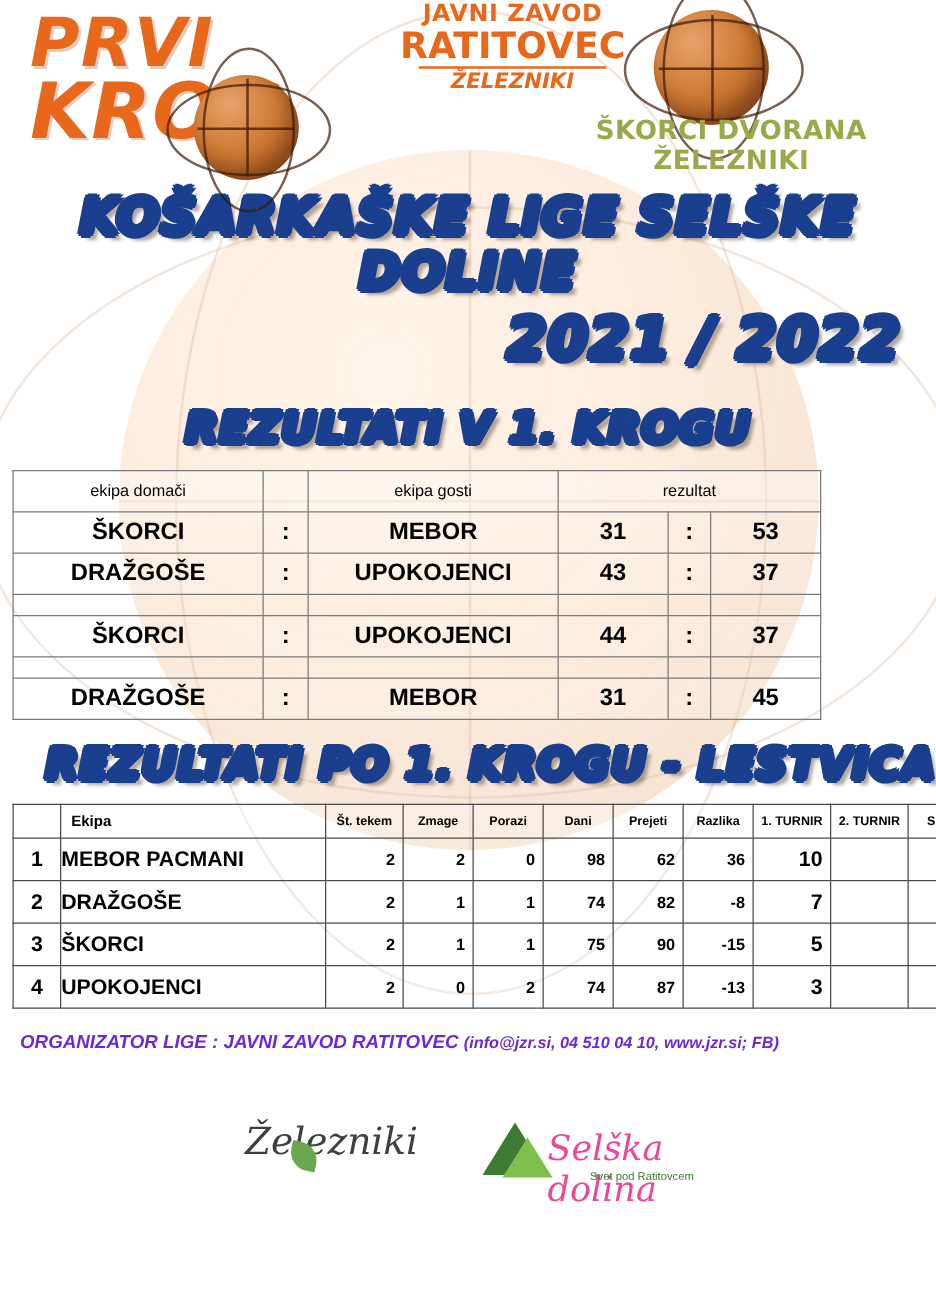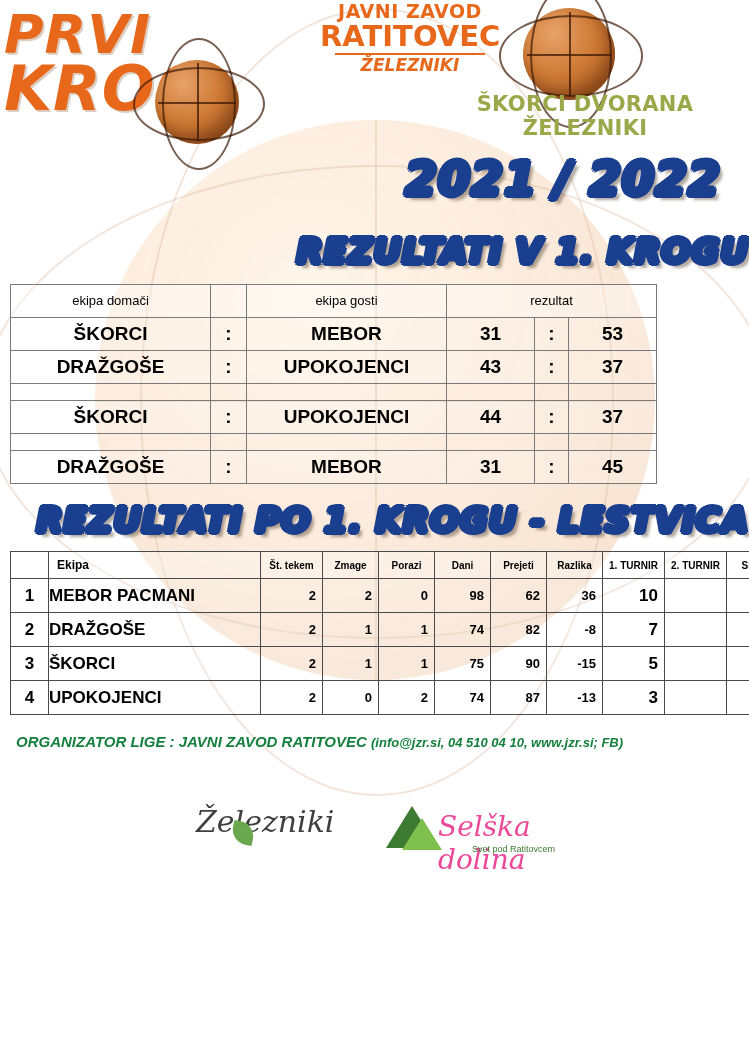--- a/index.html
+++ b/index.html
@@ -76,21 +76,21 @@
     z-index: 2;
   }
 
   
   .header {
     position: relative;
     height: 148px;
   }
   .prvi-krog {
     position: absolute;
-    left: 4px;
+    left: 24px;
     top: 4px;
     font-family: "DejaVu Sans", sans-serif;
     font-weight: bold;
     font-style: italic;
     font-size: 54px;
     letter-spacing: 1px;
     line-height: 62px;
     color: #e8681b;
     text-shadow: 2px 2px 0 rgba(120,60,20,0.25);
   }
@@ -230,21 +230,21 @@
     text-align: right;
     padding-right: 28px;
     background: linear-gradient(180deg,#ffffff 0%,#ffffff 45%,#e46a16 46%,#e46a16 100%);
     -webkit-background-clip: text;
     background-clip: text;
     color: transparent;
   }
   .t-rezultati {
     font-size: 34px;
     margin-top: 28px;
-    text-align: right;
+    text-align: center;
     background: linear-gradient(180deg,#ffffff 0%,#ffffff 45%,#e46a16 46%,#e46a16 100%);
     -webkit-background-clip: text;
     background-clip: text;
     color: transparent;
   }
   .t-lestvica {
     font-size: 34px;
     margin-top: 18px;
     text-align: right;
     background: linear-gradient(180deg,#ffffff 0%,#ffffff 45%,#e46a16 46%,#e46a16 100%);
@@ -356,21 +356,21 @@
   .w-tur { width: 62px; }
   .w-sk { width: 70px; }
 
   
   .organizer {
     margin: 18px 0 0 16px;
     font-family: "Liberation Sans", sans-serif;
     font-style: italic;
     font-weight: bold;
     font-size: 15px;
-    color: #15803d;
+    color: #6d28d9;
   }
   .organizer .small {
     font-size: 13px;
   }
 
   
   .footer {
     position: relative;
     margin-top: 54px;
     height: 90px;
@@ -478,20 +478,21 @@
         <div class="b-l c2"></div>
       </div>
 
       <div class="dvorana">
         <div>ŠKORCI DVORANA</div>
         <div>ŽELEZNIKI</div>
       </div>
     </div>
 
     <div class="title-block">
+      <div class="outline-title t-league">KOŠARKAŠKE LIGE SELŠKE DOLINE</div>
       <div class="outline-title t-season">2021 / 2022</div>
       <div class="outline-title t-rezultati">REZULTATI  V 1. KROGU</div>
     </div>
 
     <div class="results-wrap">
       <table class="results">
         <colgroup>
           <col>
           <col class="col-colon">
           <col>

